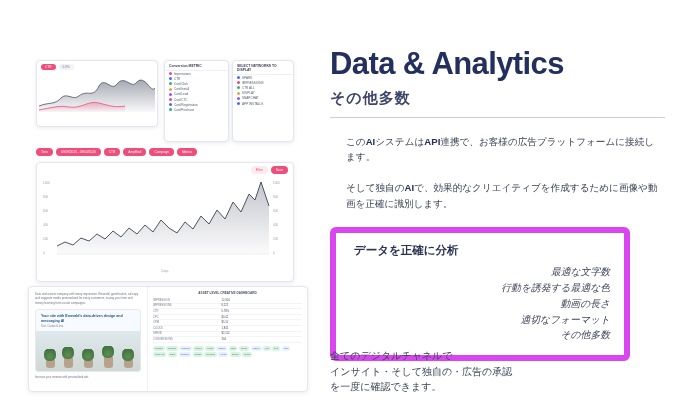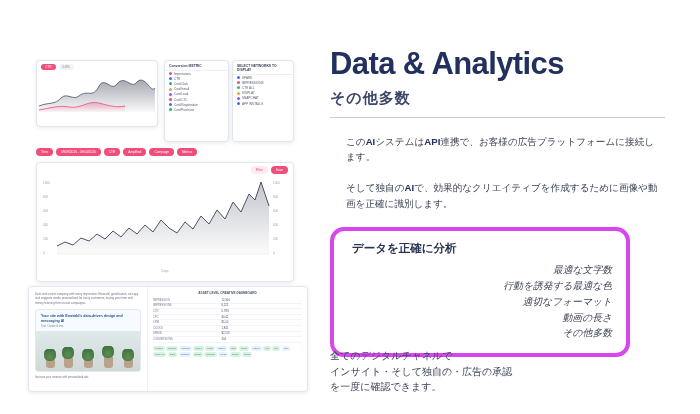--- a/index.html
+++ b/index.html
@@ -269,22 +269,22 @@
   .body-jp {
     font-size: 9.6px;
     line-height: 1.6;
     color: #3b4256;
     margin: 16px;
   }
   .body-jp b { color: #23305e; }
 
   .listbox {
     margin-top: 14px;
-    border: 4px solid #d946ef;
-    border-radius: 14px;
+    border: 6px solid #d946ef;
+    border-radius: 6px;
     padding: 10px 14px 12px 18px;
     width: 300px;
     box-sizing: border-box;
   }
   .listbox h3 {
     margin: 0 0 6px 0;
     font-size: 11.5px;
     color: #2b3352;
     font-weight: bold;
   }
@@ -541,22 +541,22 @@
     <div class="rule"></div>
 
     <p class="body-jp"><span>この</span><b>AI</b><span>システムは</span><b>API</b><span>連携で、お客様の広告プラットフォームに接続します。</span></p>
     <p class="body-jp"><span>そして独自の</span><b>AI</b><span>で、効果的なクリエイティブを作成するために画像や動画を正確に識別します。</span></p>
 
     <div class="listbox">
       <h3>データを正確に分析</h3>
       <ul>
         <li>最適な文字数</li>
         <li>行動を誘発する最適な色</li>
+        <li>動画の長さ</li>
         <li>適切なフォーマット</li>
-        <li>動画の長さ</li>
         <li>その他多数</li>
       </ul>
     </div>
   </div>
 
   <div class="footer">
     <div>全てのデジタルチャネルで</div>
     <div>インサイト・そして独自の・広告の承認</div>
     <div>を一度に確認できます。</div>
   </div>

